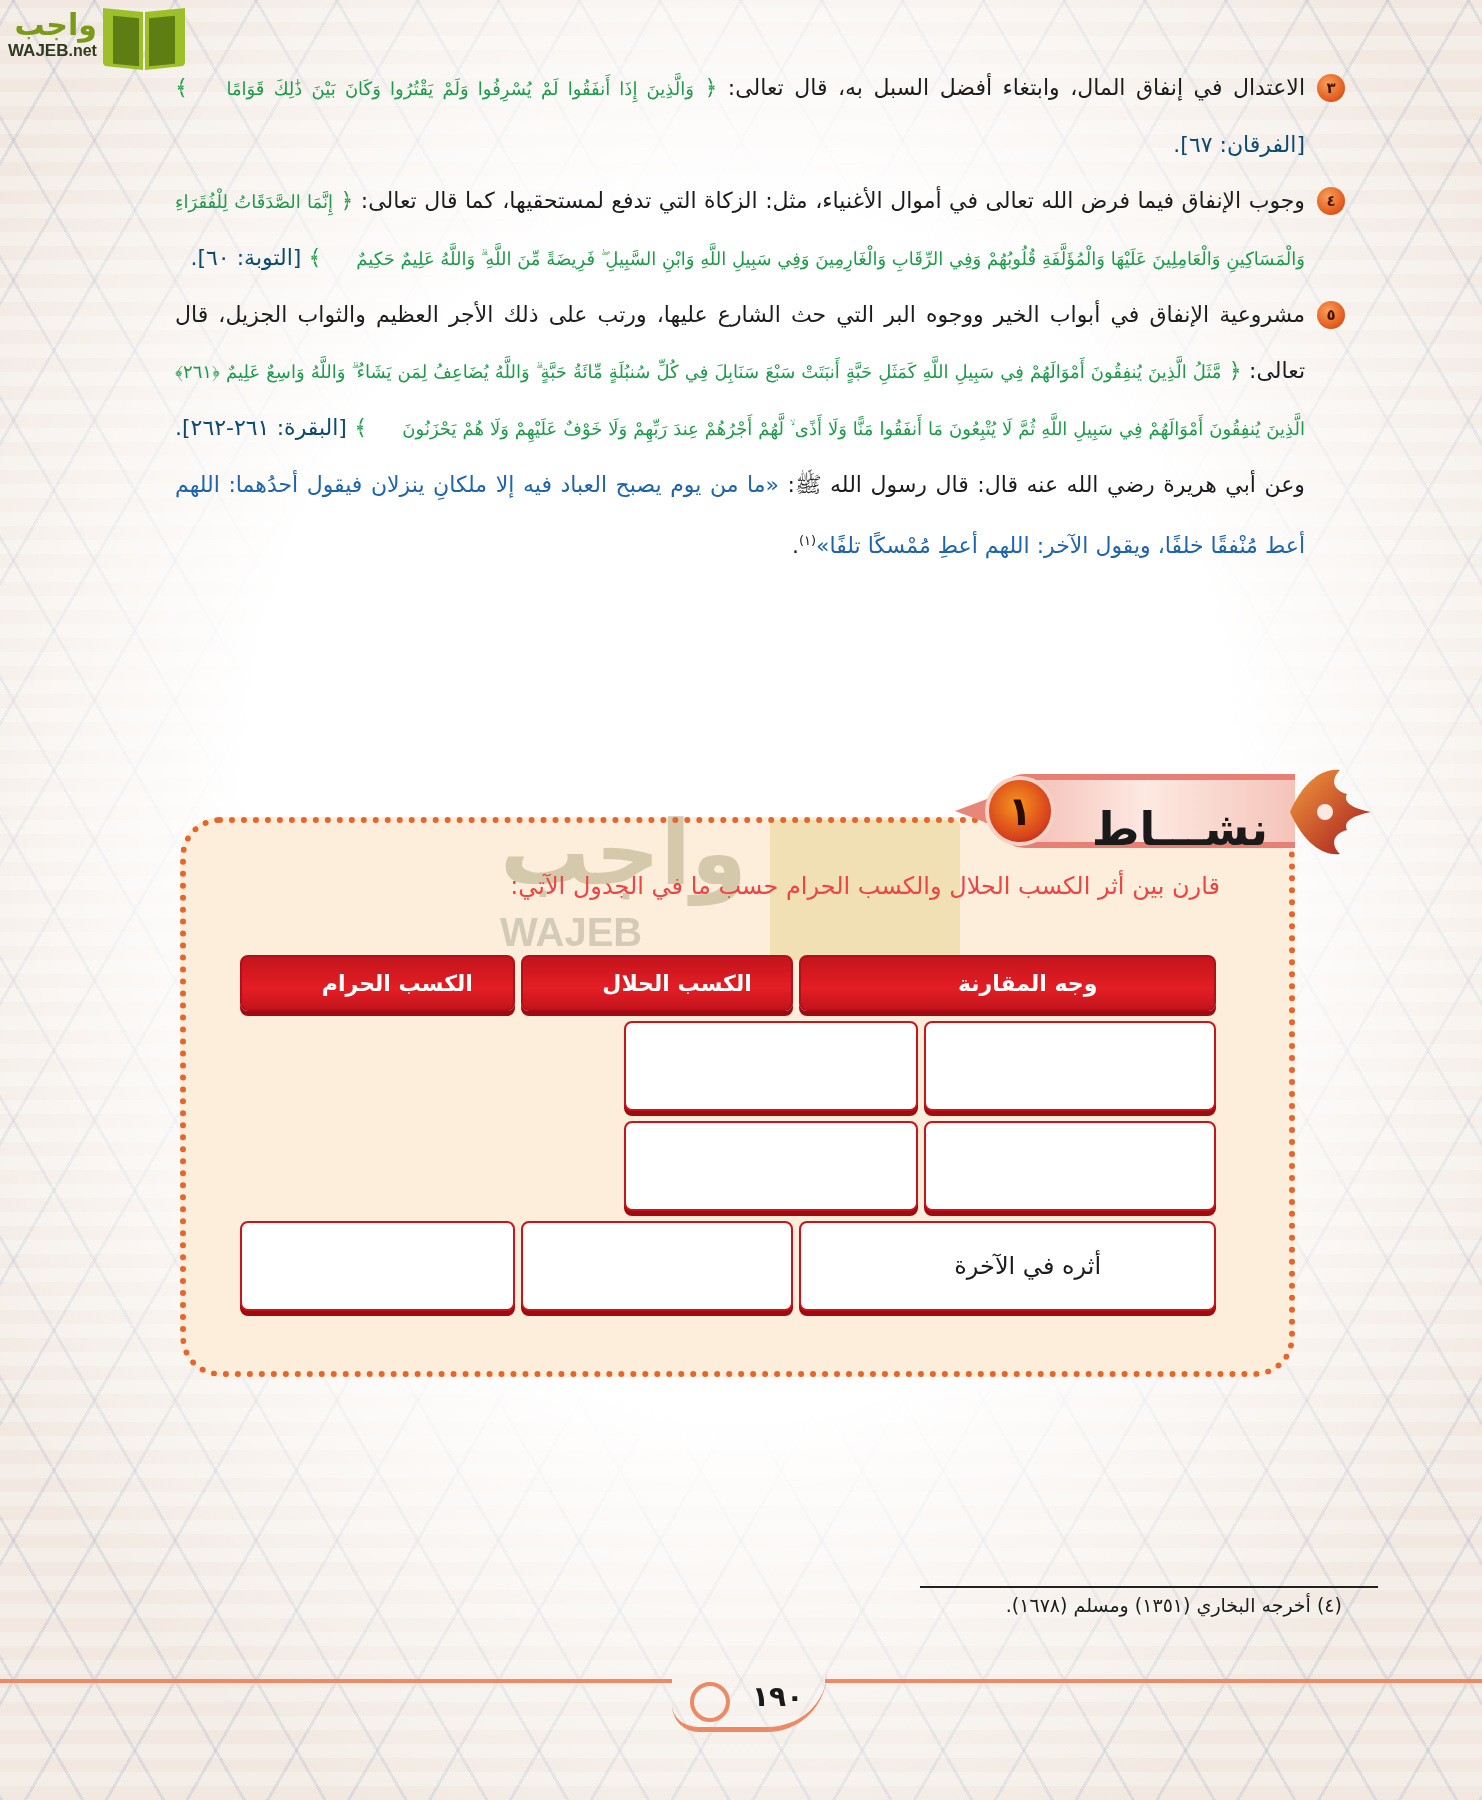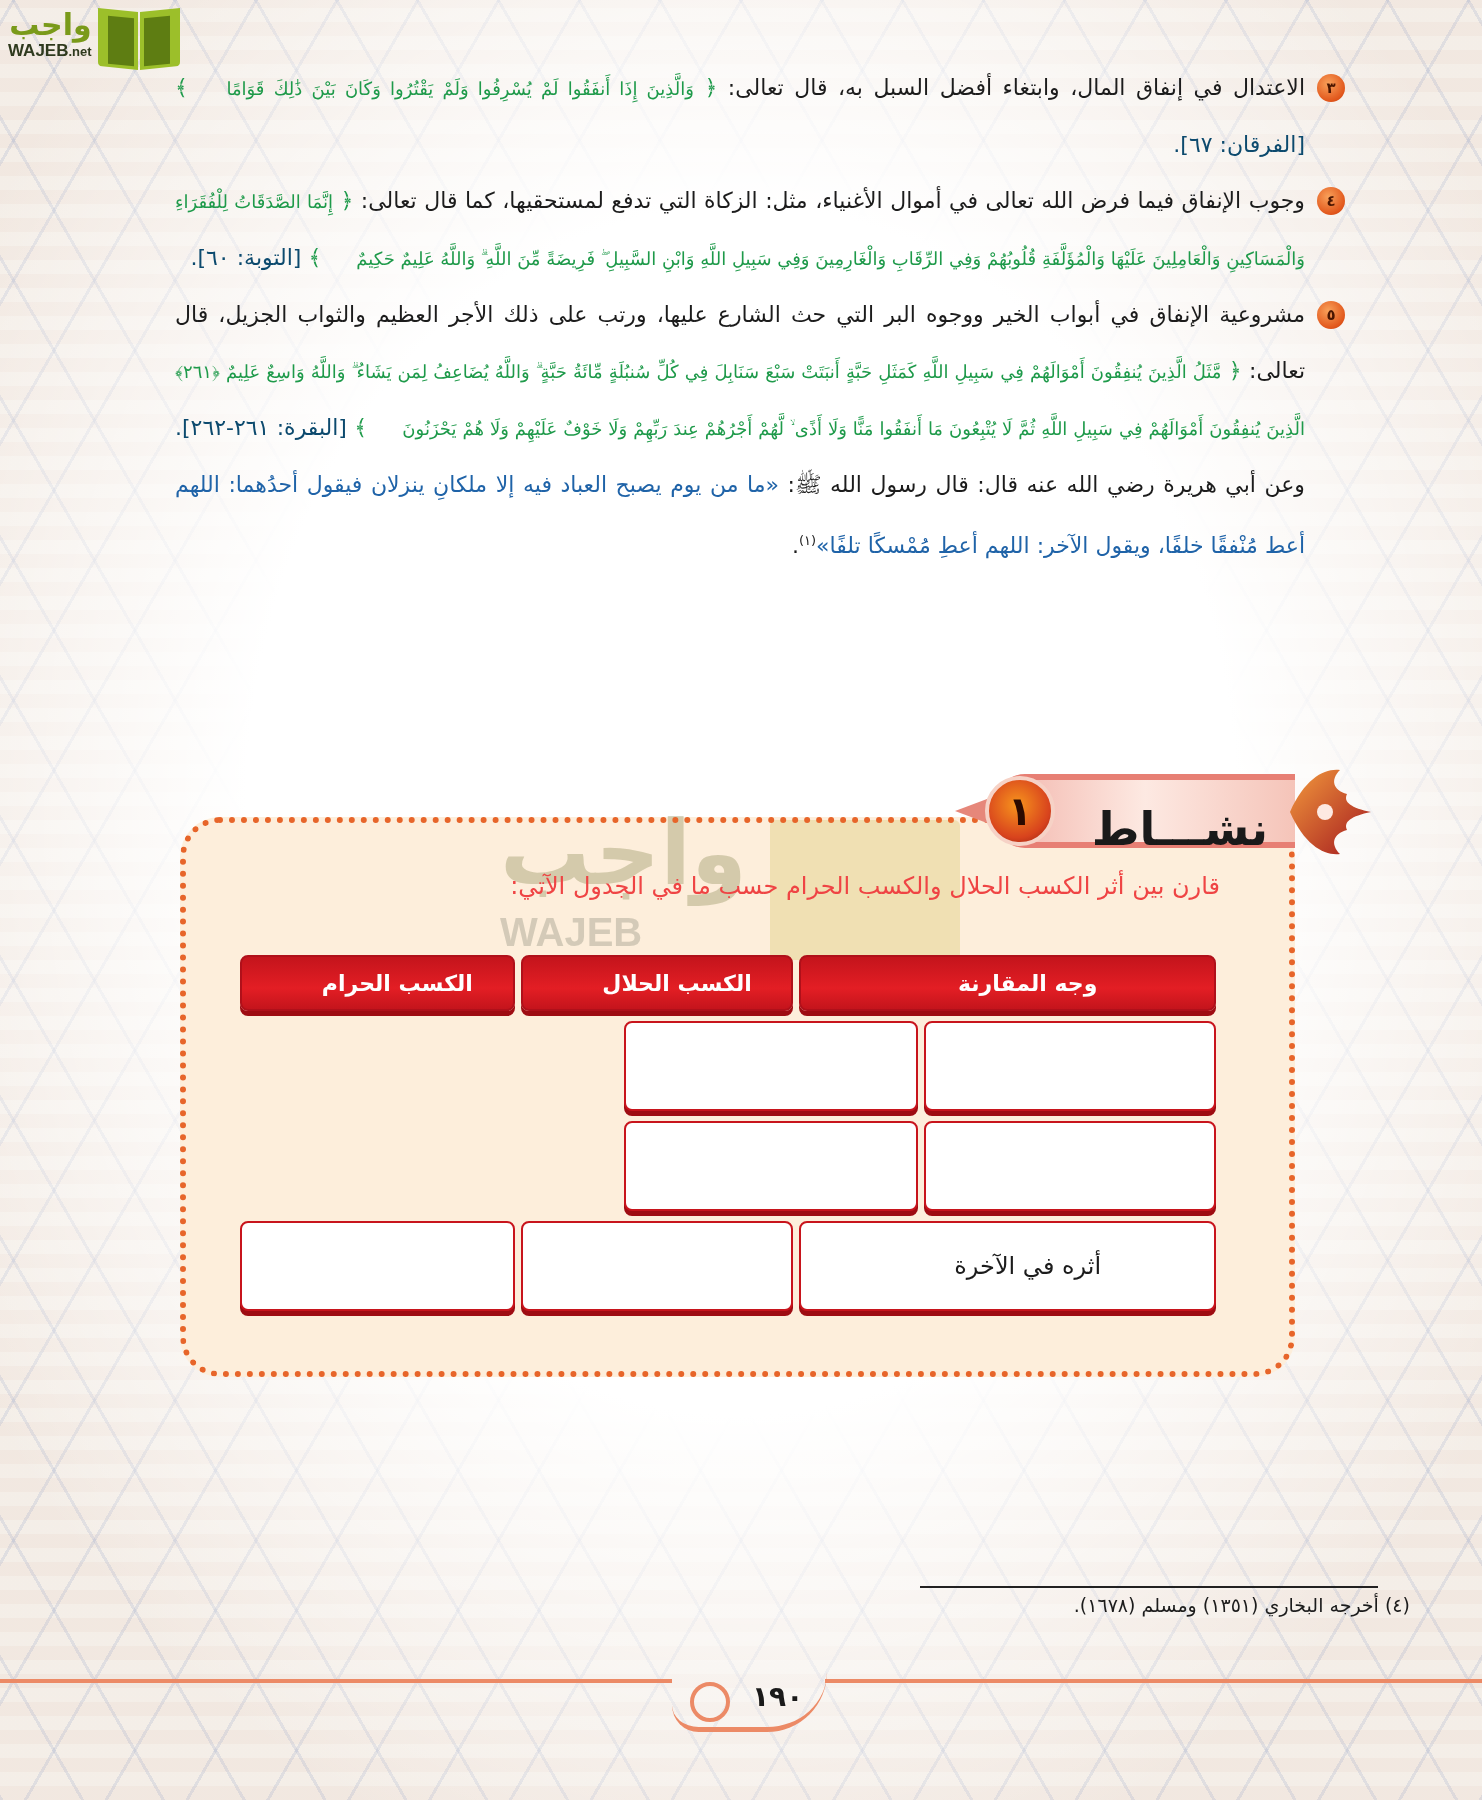--- a/index.html
+++ b/index.html
@@ -17,21 +17,21 @@
       repeating-linear-gradient(-60deg, rgba(150,165,200,0.22) 0 3px, transparent 3px 70px),
       repeating-linear-gradient(0deg, rgba(220,170,150,0.10) 0 14px, rgba(245,230,220,0.10) 14px 28px),
       #f4efe9;
   }
 
   
   .logo { position:absolute; left:8px; top:8px; display:flex; align-items:flex-start; gap:6px; }
   .logo-text { display:flex; flex-direction:column; align-items:flex-end; }
   .logo-ar { font-family:"DejaVu Sans", sans-serif; font-weight:bold; font-size:30px; color:#7a9a1a; line-height:34px; direction:rtl; }
   .logo-en { font-family:"Liberation Sans", sans-serif; font-weight:bold; font-size:17px; color:#2f3a1e; line-height:18px; }
-  .logo-en small { font-size:13px; }
+  .logo-en small { font-size:16px; }
   .logo-book { width:82px; height:60px; position:relative; }
   .logo-book .pg { position:absolute; bottom:0; width:40px; height:58px; background:#9cbf2a; }
   .logo-book .pg.l { left:0; border-radius:0 0 0 4px; transform:skewY(6deg); }
   .logo-book .pg.r { right:0; border-radius:0 0 4px 0; transform:skewY(-6deg); }
   .logo-book .in { position:absolute; bottom:3px; width:26px; height:48px; background:#5e7d12; }
   .logo-book .in.l { left:10px; transform:skewY(6deg);}
   .logo-book .in.r { right:10px; transform:skewY(-6deg);}
 
   
   .content { position:absolute; left:175px; width:1170px; top:60px; direction:rtl; }
@@ -110,21 +110,21 @@
   .ccell.last { width:294px; }
   .crow.head .ccell {
     height:56px; background: linear-gradient(to bottom, #c4141c, #e31e24 60%, #c4141c);
     color:#fff; font-weight:bold; font-size:22px; border-color:#b0101a;
   }
   .crow.body .ccell { height:90px; }
   .crow.body .ccell.first { justify-content:center; }
 
   
   .fn-line { position:absolute; left:920px; top:1586px; width:458px; height:2px; background:#222; }
-  .footnote { position:absolute; left:952px; top:1594px; width:458px; direction:rtl; text-align:right; font-size:19px; color:#1c1c1c; }
+  .footnote { position:absolute; left:884px; top:1594px; width:458px; direction:rtl; text-align:right; font-size:19px; color:#1c1c1c; }
 
   
   .bottom-rule-l { position:absolute; left:0; top:1679px; width:672px; height:4px; background:#ec8a66; }
   .bottom-rule-r { position:absolute; left:825px; top:1679px; width:657px; height:4px; background:#ec8a66; }
   .bottom-curl {
     position:absolute; left:672px; top:1672px; width:155px; height:60px;
     border-bottom:5px solid #ec8a66; border-radius:0 0 90px 40px; box-sizing:border-box;
   }
   .curl-swirl { position:absolute; left:690px; top:1682px; width:40px; height:40px; border:4px solid #ec8a66; border-radius:50%; box-sizing:border-box; }
   .page-num { position:absolute; left:752px; top:1680px; font-size:28px; color:#1a1a1a; direction:rtl; font-weight:bold; }

